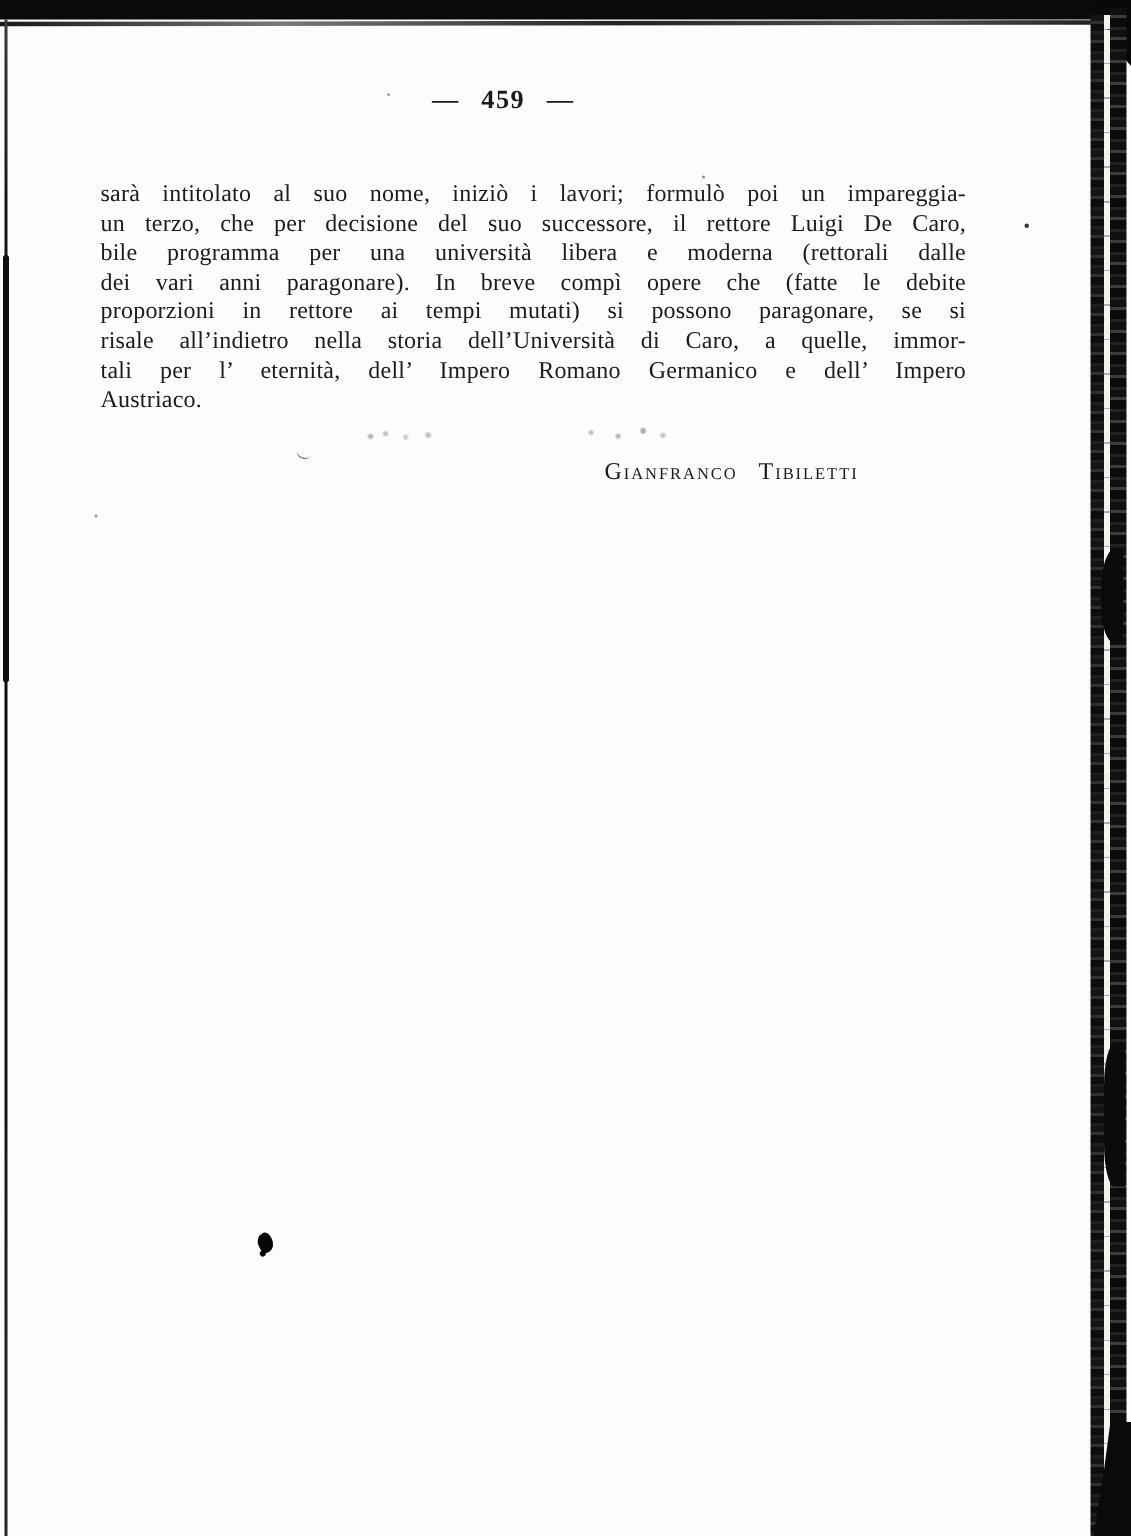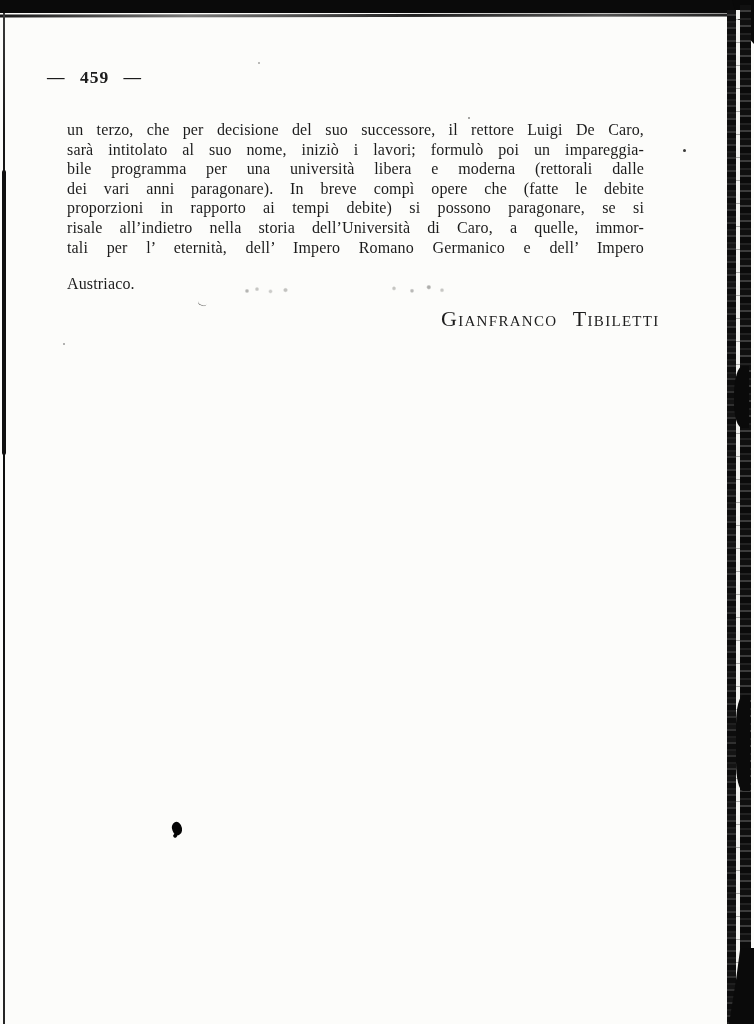--- a/index.html
+++ b/index.html
@@ -75,45 +75,45 @@
   }
   .scan-corner-tr {
     position: absolute; left: 732px; top: 0;
     width: 22px; height: 44px;
     background: #090909;
     clip-path: polygon(0 0, 100% 0, 100% 100%, 58% 76%, 22% 38%);
   }
 
   
   .page-number {
-    position: absolute; left: 47px; top: 67px;
+    position: absolute; left: 47px; top: 56px;
     width: 577px;
+    text-align: center;
     font-size: 17.5px; font-weight: bold;
     letter-spacing: 1px; word-spacing: 9px;
   }
   .text-block {
     position: absolute; left: 67px; top: 120px;
     width: 577px;
     font-size: 16px; line-height: 19.6px;
     letter-spacing: 0.15px;
   }
   .text-block .line {
     text-align: justify;
     text-align-last: justify;
   }
   .text-block .line.last {
     text-align: left;
     text-align-last: left;
-    margin-top: 17px;
   }
   .signature {
     position: absolute; left: 403px; top: 306px;
-    font-size: 22px;
+    font-size: 16px;
     font-variant: small-caps;
-    letter-spacing: 1.3px; word-spacing: 9px; margin-left: 38px;
+    letter-spacing: 1.3px; word-spacing: 9px;
   }
 
   
   .ink-blot {
     position: absolute; left: 172px; top: 822px;
     width: 10px; height: 13px;
     background: #060606;
     border-radius: 65% 35% 60% 40% / 55% 45% 65% 35%;
     transform: rotate(-28deg);
   }
@@ -162,25 +162,25 @@
 <div class="scan-right-inner"></div>
 <div class="scan-right-gap"></div>
 <div class="scan-right-outer"></div>
 <div class="scan-blob-mid"></div>
 <div class="scan-blob-lower"></div>
 <div class="scan-corner-br"></div>
 
 <div class="page-number">— 459 —</div>
 
 <div class="text-block">
+  <div class="line">sarà intitolato al suo nome, iniziò i lavori; formulò poi un impareggia-</div>
   <div class="line">un terzo, che per decisione del suo successore, il rettore Luigi De Caro,</div>
-  <div class="line">sarà intitolato al suo nome, iniziò i lavori; formulò poi un impareggia-</div>
   <div class="line">bile programma per una università libera e moderna (rettorali dalle</div>
   <div class="line">dei vari anni paragonare). In breve compì opere che (fatte le debite</div>
-  <div class="line">proporzioni in rapporto ai tempi debite) si possono paragonare, se si</div>
+  <div class="line">proporzioni in rettore ai tempi mutati) si possono paragonare, se si</div>
   <div class="line">risale all’indietro nella storia dell’Università di Caro, a quelle, immor-</div>
   <div class="line">tali per l’ eternità, dell’ Impero Romano Germanico e dell’ Impero</div>
   <div class="line last">Austriaco.</div>
 </div>
 
 <div class="signature">Gianfranco Tibiletti</div>
 
 <div class="smudge smudge-1"></div>
 <div class="smudge smudge-2"></div>
 <div class="tick-mark"></div>

